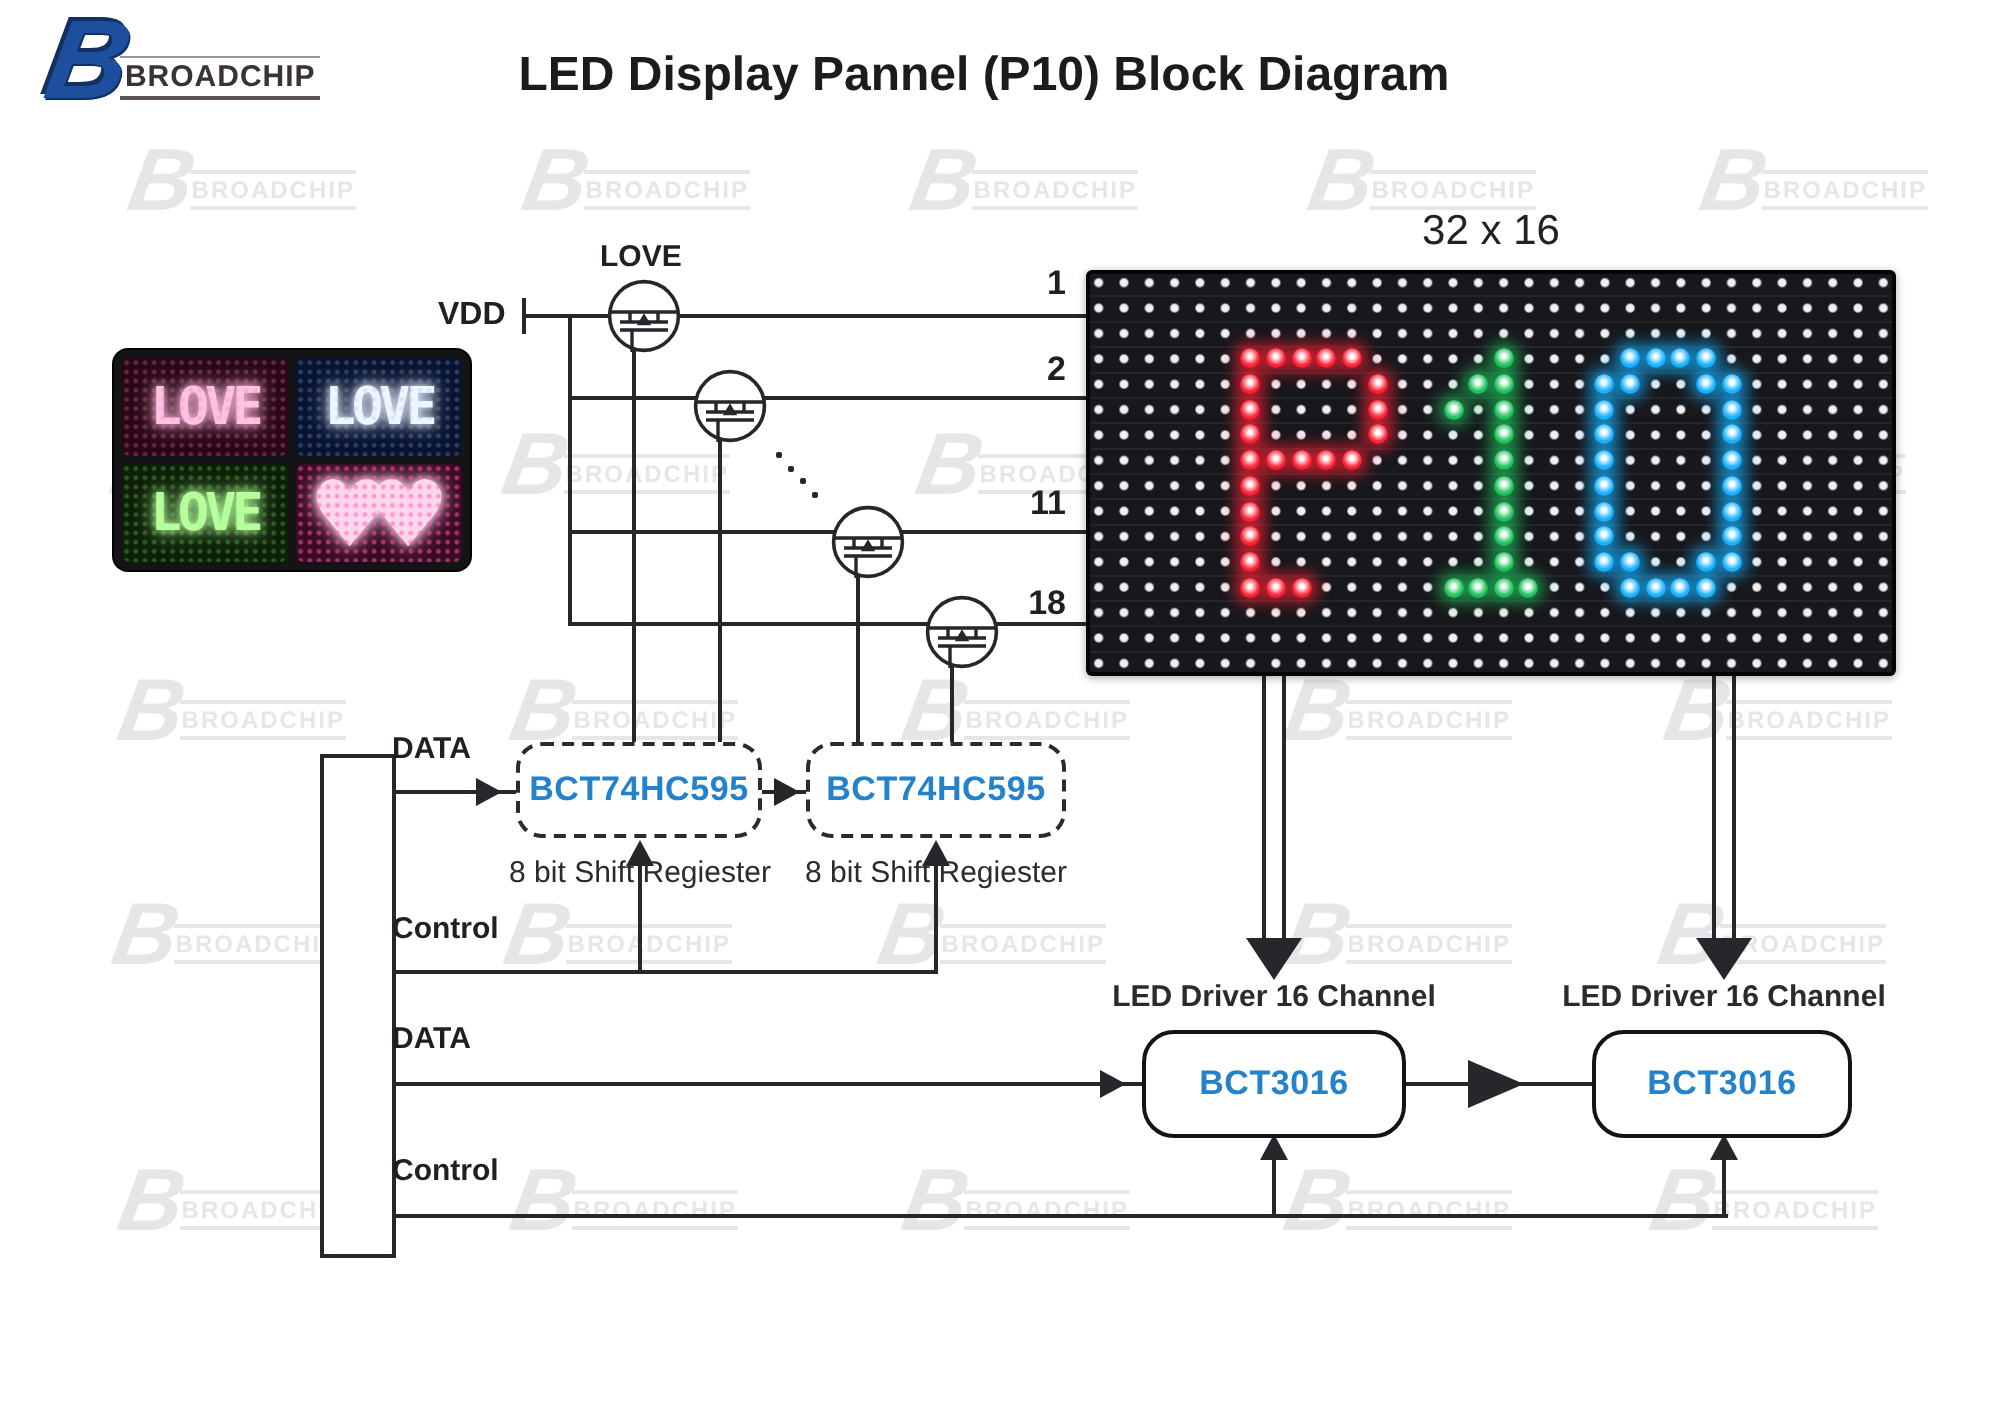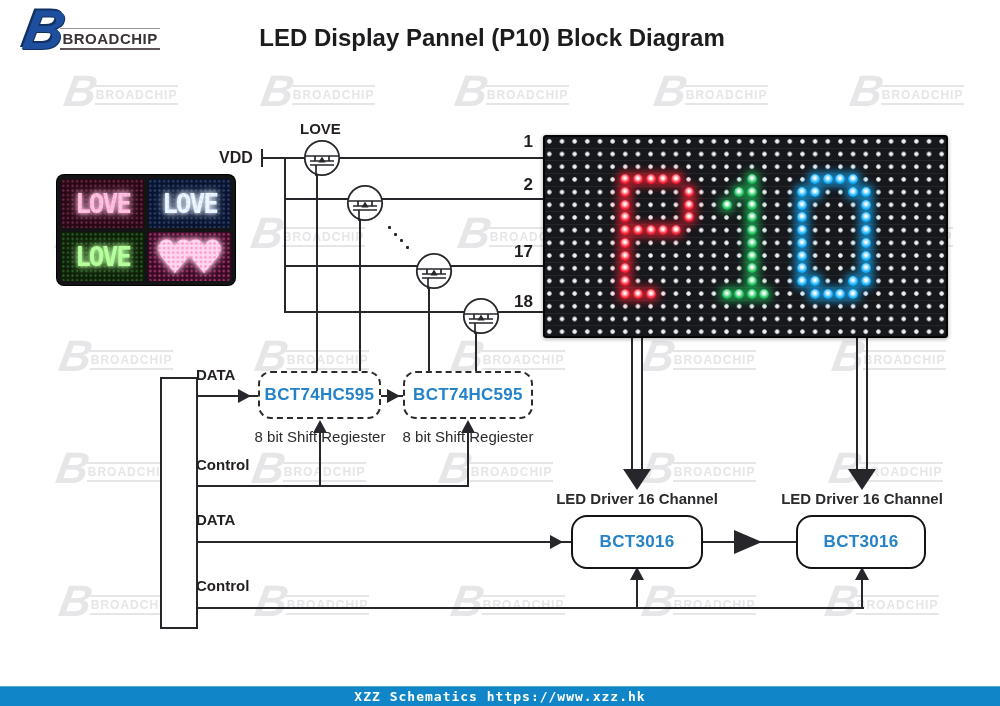--- a/index.html
+++ b/index.html
@@ -239,21 +239,21 @@
   <div class="wv" style="left:641px;top:337px;height:134px;"></div>
   <div class="tri tri-d-big" style="left:623px;top:469px;"></div>
   <div class="wv" style="left:856px;top:337px;height:134px;"></div>
   <div class="wv" style="left:866px;top:337px;height:134px;"></div>
   <div class="tri tri-d-big" style="left:848px;top:469px;"></div>
 
   <div class="lbl" style="left:219px;top:149px;font-size:16px;">VDD</div>
   <div class="lbl" style="left:300px;top:120px;">LOVE</div>
   <div class="lbl-num" style="left:493px;top:132px;">1</div>
   <div class="lbl-num" style="left:493px;top:175px;">2</div>
-  <div class="lbl-num" style="left:493px;top:242px;">17</div>
+  <div class="lbl-num" style="left:493px;top:242px;">11</div>
   <div class="lbl-num" style="left:493px;top:292px;">18</div>
   <div class="lbl" style="left:196px;top:366px;">DATA</div>
   <div class="lbl" style="left:196px;top:456px;">Control</div>
   <div class="lbl" style="left:196px;top:511px;">DATA</div>
   <div class="lbl" style="left:196px;top:577px;">Control</div>
 
   <div class="sr-box" style="left:258px;top:371px;width:123px;height:48px;">
     <span class="chip-name">BCT74HC595</span>
   </div>
   <div class="sr-box" style="left:403px;top:371px;width:130px;height:48px;">
@@ -264,20 +264,21 @@
 
   <div class="drv-box" style="left:571px;top:515px;width:132px;height:54px;">
     <span class="chip-name">BCT3016</span>
   </div>
   <div class="drv-box" style="left:796px;top:515px;width:130px;height:54px;">
     <span class="chip-name">BCT3016</span>
   </div>
   <div class="cap cap-drv" style="left:547px;top:490px;width:180px;">LED Driver 16 Channel</div>
   <div class="cap cap-drv" style="left:772px;top:490px;width:180px;">LED Driver 16 Channel</div>
 
+  <div id="panel-label">32 x 16</div>
   <div id="led-panel">
       <div class="led" style="left: 77.2656px; top: 39.4062px; background: radial-gradient(circle at 50% 42%, rgb(255, 255, 255) 14%, rgb(255, 34, 54) 58%, rgb(255, 34, 54) 100%); box-shadow: rgba(255, 34, 54, 0.8) 0px 0px 8px 2.5px;"></div>
       <div class="led" style="left: 89.9219px; top: 39.4062px; background: radial-gradient(circle at 50% 42%, rgb(255, 255, 255) 14%, rgb(255, 34, 54) 58%, rgb(255, 34, 54) 100%); box-shadow: rgba(255, 34, 54, 0.8) 0px 0px 8px 2.5px;"></div>
       <div class="led" style="left: 102.578px; top: 39.4062px; background: radial-gradient(circle at 50% 42%, rgb(255, 255, 255) 14%, rgb(255, 34, 54) 58%, rgb(255, 34, 54) 100%); box-shadow: rgba(255, 34, 54, 0.8) 0px 0px 8px 2.5px;"></div>
       <div class="led" style="left: 115.234px; top: 39.4062px; background: radial-gradient(circle at 50% 42%, rgb(255, 255, 255) 14%, rgb(255, 34, 54) 58%, rgb(255, 34, 54) 100%); box-shadow: rgba(255, 34, 54, 0.8) 0px 0px 8px 2.5px;"></div>
       <div class="led" style="left: 127.891px; top: 39.4062px; background: radial-gradient(circle at 50% 42%, rgb(255, 255, 255) 14%, rgb(255, 34, 54) 58%, rgb(255, 34, 54) 100%); box-shadow: rgba(255, 34, 54, 0.8) 0px 0px 8px 2.5px;"></div>
       <div class="led" style="left: 77.2656px; top: 52.0938px; background: radial-gradient(circle at 50% 42%, rgb(255, 255, 255) 14%, rgb(255, 34, 54) 58%, rgb(255, 34, 54) 100%); box-shadow: rgba(255, 34, 54, 0.8) 0px 0px 8px 2.5px;"></div>
       <div class="led" style="left: 140.547px; top: 52.0938px; background: radial-gradient(circle at 50% 42%, rgb(255, 255, 255) 14%, rgb(255, 34, 54) 58%, rgb(255, 34, 54) 100%); box-shadow: rgba(255, 34, 54, 0.8) 0px 0px 8px 2.5px;"></div>
       <div class="led" style="left: 77.2656px; top: 64.7812px; background: radial-gradient(circle at 50% 42%, rgb(255, 255, 255) 14%, rgb(255, 34, 54) 58%, rgb(255, 34, 54) 100%); box-shadow: rgba(255, 34, 54, 0.8) 0px 0px 8px 2.5px;"></div>
       <div class="led" style="left: 140.547px; top: 64.7812px; background: radial-gradient(circle at 50% 42%, rgb(255, 255, 255) 14%, rgb(255, 34, 54) 58%, rgb(255, 34, 54) 100%); box-shadow: rgba(255, 34, 54, 0.8) 0px 0px 8px 2.5px;"></div>
@@ -333,23 +334,20 @@
       <div class="led" style="left: 254.453px; top: 140.906px; background: radial-gradient(circle at 50% 42%, rgb(255, 255, 255) 14%, rgb(23, 178, 255) 58%, rgb(23, 178, 255) 100%); box-shadow: rgba(23, 178, 255, 0.8) 0px 0px 8px 2.5px;"></div>
       <div class="led" style="left: 267.109px; top: 140.906px; background: radial-gradient(circle at 50% 42%, rgb(255, 255, 255) 14%, rgb(23, 178, 255) 58%, rgb(23, 178, 255) 100%); box-shadow: rgba(23, 178, 255, 0.8) 0px 0px 8px 2.5px;"></div>
       <div class="led" style="left: 305.078px; top: 140.906px; background: radial-gradient(circle at 50% 42%, rgb(255, 255, 255) 14%, rgb(23, 178, 255) 58%, rgb(23, 178, 255) 100%); box-shadow: rgba(23, 178, 255, 0.8) 0px 0px 8px 2.5px;"></div>
       <div class="led" style="left: 317.734px; top: 140.906px; background: radial-gradient(circle at 50% 42%, rgb(255, 255, 255) 14%, rgb(23, 178, 255) 58%, rgb(23, 178, 255) 100%); box-shadow: rgba(23, 178, 255, 0.8) 0px 0px 8px 2.5px;"></div>
       <div class="led" style="left: 267.109px; top: 153.594px; background: radial-gradient(circle at 50% 42%, rgb(255, 255, 255) 14%, rgb(23, 178, 255) 58%, rgb(23, 178, 255) 100%); box-shadow: rgba(23, 178, 255, 0.8) 0px 0px 8px 2.5px;"></div>
       <div class="led" style="left: 279.766px; top: 153.594px; background: radial-gradient(circle at 50% 42%, rgb(255, 255, 255) 14%, rgb(23, 178, 255) 58%, rgb(23, 178, 255) 100%); box-shadow: rgba(23, 178, 255, 0.8) 0px 0px 8px 2.5px;"></div>
       <div class="led" style="left: 292.422px; top: 153.594px; background: radial-gradient(circle at 50% 42%, rgb(255, 255, 255) 14%, rgb(23, 178, 255) 58%, rgb(23, 178, 255) 100%); box-shadow: rgba(23, 178, 255, 0.8) 0px 0px 8px 2.5px;"></div>
       <div class="led" style="left: 305.078px; top: 153.594px; background: radial-gradient(circle at 50% 42%, rgb(255, 255, 255) 14%, rgb(23, 178, 255) 58%, rgb(23, 178, 255) 100%); box-shadow: rgba(23, 178, 255, 0.8) 0px 0px 8px 2.5px;"></div>
     </div>
 
-  <div id="footer">
-    <span>XZZ Schematics https://www.xzz.hk</span>
-  </div>
 <svg viewBox="0 0 40 40" width="40" height="40" class="mosfet" style="left: 302px; top: 138px;">
       <circle cx="20" cy="20" r="17.2" fill="#fff" stroke="#26262b" stroke-width="1.8"></circle>
       <path d="M3,18 H37 M13,18 V23 M27,18 V23 M8,23 H18 M22,23 H32 M8,27 H32 M14,27 V38" stroke="#26262b" stroke-width="1.7" fill="none"></path>
       <polygon points="20,18.6 16.4,24.6 23.6,24.6" fill="#26262b"></polygon>
     </svg>
     <svg viewBox="0 0 40 40" width="40" height="40" class="mosfet" style="left: 345px; top: 183px;">
       <circle cx="20" cy="20" r="17.2" fill="#fff" stroke="#26262b" stroke-width="1.8"></circle>
       <path d="M3,18 H37 M13,18 V23 M27,18 V23 M8,23 H18 M22,23 H32 M8,27 H32 M14,27 V38" stroke="#26262b" stroke-width="1.7" fill="none"></path>
       <polygon points="20,18.6 16.4,24.6 23.6,24.6" fill="#26262b"></polygon>
     </svg>

